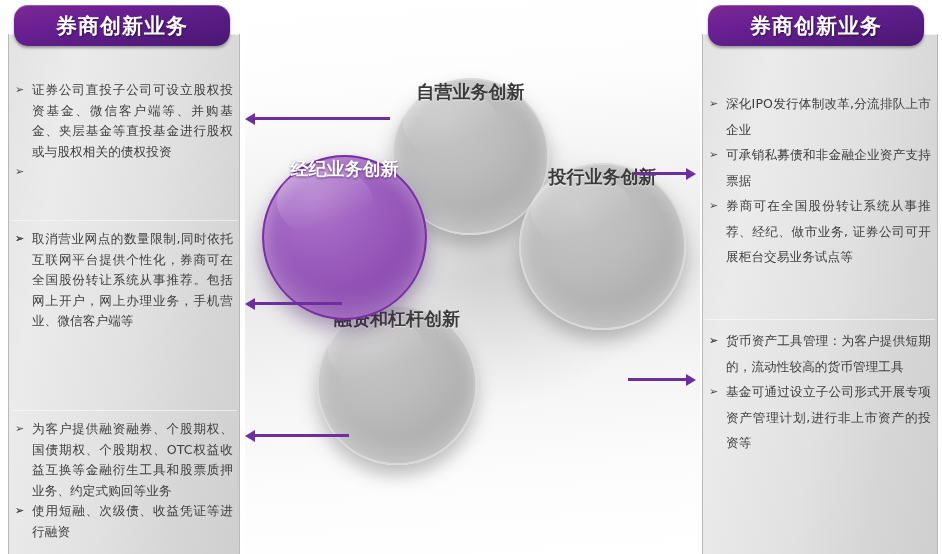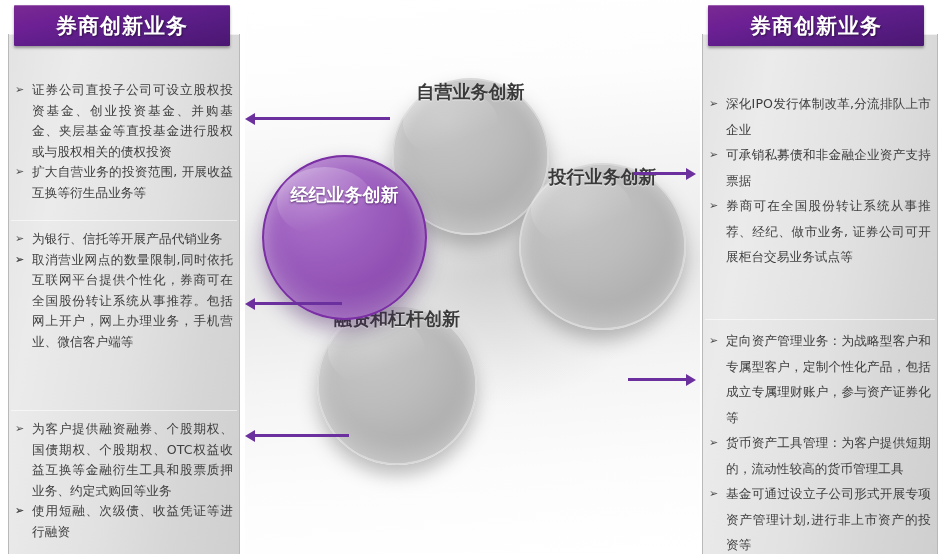--- a/index.html
+++ b/index.html
@@ -31,21 +31,21 @@
     position:absolute;left:8px;right:8px;top:34px;bottom:0;
     background:linear-gradient(100deg,#e3e3e3 0%,#ebebeb 22%,#e1e1e1 55%,#d6d6d6 78%,#cfcfcf 100%);
     border-left:1px solid #b9b9b9;
     border-right:1px solid #b9b9b9;
     box-shadow:inset 0 1px 0 #f2f2f2;
   }
   .panel-right .panel-body{left:8px;right:4px;}
 
   .panel-head{
     position:absolute;top:5px;left:14px;width:216px;height:41px;
-    border-radius:1px;
+    border-radius:14px;
     background:linear-gradient(168deg,#7a2a92 0%,#6d2094 28%,#5a1d86 60%,#4b1772 100%);
     box-shadow:0 2px 3px rgba(0,0,0,.35), inset 0 1px 0 rgba(255,255,255,.25);
     display:flex;align-items:center;justify-content:center;
     z-index:6;
   }
   .panel-right .panel-head{left:14px;width:216px;}
   .panel-head span{
     color:#ffffff;font-size:21px;font-weight:bold;letter-spacing:1px;
     text-shadow:1px 1px 2px rgba(0,0,0,.45);
   }
@@ -118,21 +118,21 @@
       0 10px 20px rgba(70,30,100,.40),
       inset 0 -12px 22px rgba(255,255,255,.22),
       inset 0 8px 16px rgba(255,255,255,.20);
   }
   .circ.purple::before{
     content:"";position:absolute;left:8%;top:6%;width:60%;height:44%;
     border-radius:50%;
     background:linear-gradient(160deg,rgba(255,255,255,.32),rgba(255,255,255,0) 72%);
     pointer-events:none;
   }
-  .circ.purple .lbl{color:#ffffff;text-shadow:0 1px 2px rgba(60,20,85,.75);margin-top:26px;}
+  .circ.purple .lbl{color:#ffffff;text-shadow:0 1px 2px rgba(60,20,85,.75);}
 </style>
 </head>
 <body>
 
 <div id="stage">
 
   <div class="center-bg"></div>
 
   <div class="arrow left" style="left:254px;top:117px;width:136px;"></div>
   <div class="arrow left" style="left:254px;top:302px;width:88px;"></div>
@@ -158,34 +158,32 @@
   </div>
 
   <div class="panel panel-left">
     <div class="panel-body">
       <div class="sections">
 
         <div class="sec" style="top:34px;">
           <ul class="bullets">
             <li>
               <span class="mk">➢</span>
-              <span>证券公司直投子公司可设立股权投资基金、创业投资基金、并购基金、夹层基金等直投基金进行股权或与股权相关的债权投资</span>
-            </li>
-            <li>
-              <span class="mk">➢</span>
-              <span> 扩大自营业务的投资范围, 开展收益互换等衍生品业务等</span>
+              <span>证券公司直投子公司可设立股权投资基金、微信客户端等、并购基金、夹层基金等直投基金进行股权或与股权相关的债权投资</span>
+            </li>
+            <li>
+              <span class="mk">➢</span>
             </li>
           </ul>
         </div>
 
         <div class="sec sep" style="top:183px;">
           <ul class="bullets">
             <li>
               <span class="mk">➢</span>
-              <span>为银行、信托等开展产品代销业务</span>
             </li>
             <li>
               <span class="mk">➢</span>
             </li>
             <li>
               <span class="mk">➢</span>
               <span>取消营业网点的数量限制,同时依托互联网平台提供个性化，券商可在全国股份转让系统从事推荐。包括网上开户，网上办理业务，手机营业、微信客户端等</span>
             </li>
           </ul>
         </div>
@@ -231,21 +229,20 @@
               <span class="mk">➢</span>
               <span>券商可在全国股份转让系统从事推荐、经纪、做市业务, 证券公司可开展柜台交易业务试点等</span>
             </li>
           </ul>
         </div>
 
         <div class="sec sep" style="top:282px;">
           <ul class="bullets">
             <li>
               <span class="mk">➢</span>
-              <span>定向资产管理业务：为战略型客户和专属型客户，定制个性化产品，包括成立专属理财账户，参与资产证券化等</span>
             </li>
             <li>
               <span class="mk">➢</span>
               <span>货币资产工具管理：为客户提供短期的，流动性较高的货币管理工具</span>
             </li>
             <li>
               <span class="mk">➢</span>
               <span>基金可通过设立子公司形式开展专项资产管理计划,进行非上市资产的投资等</span>
             </li>
           </ul>

